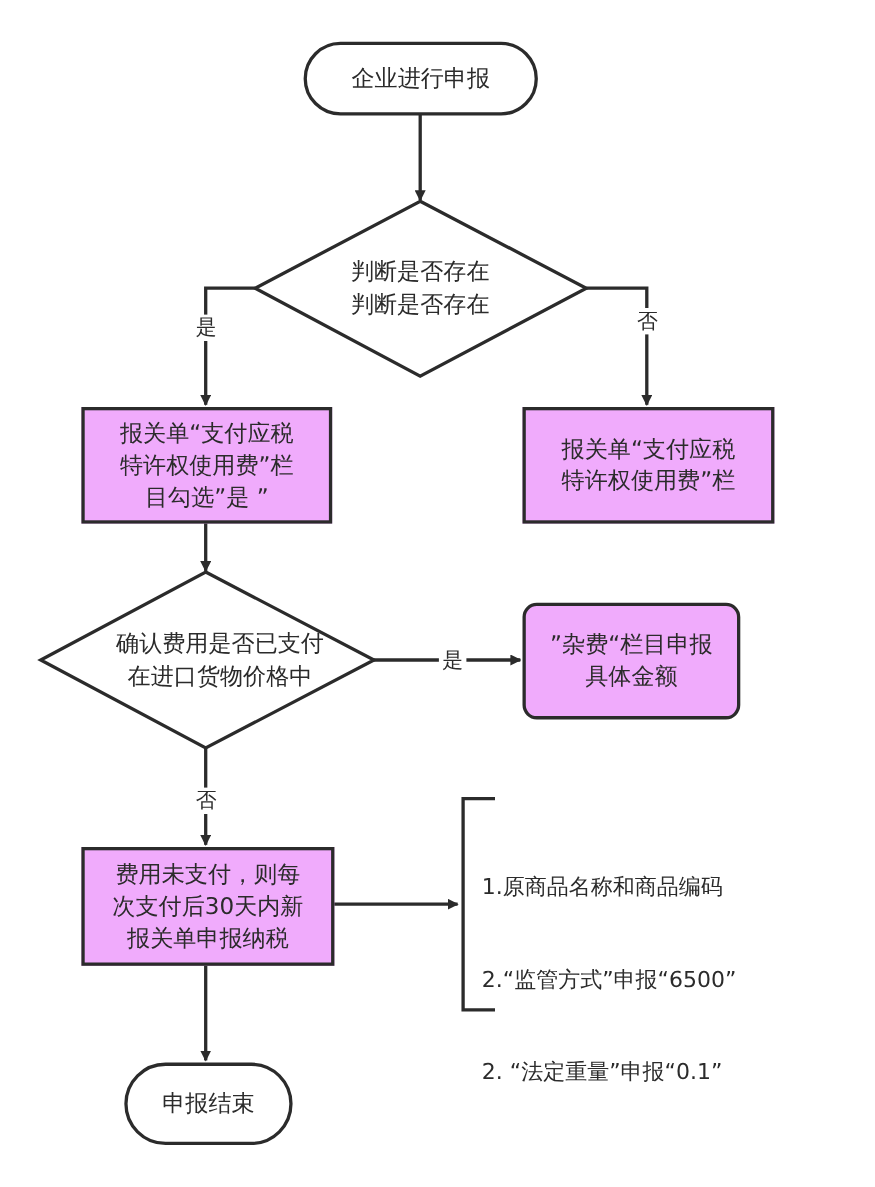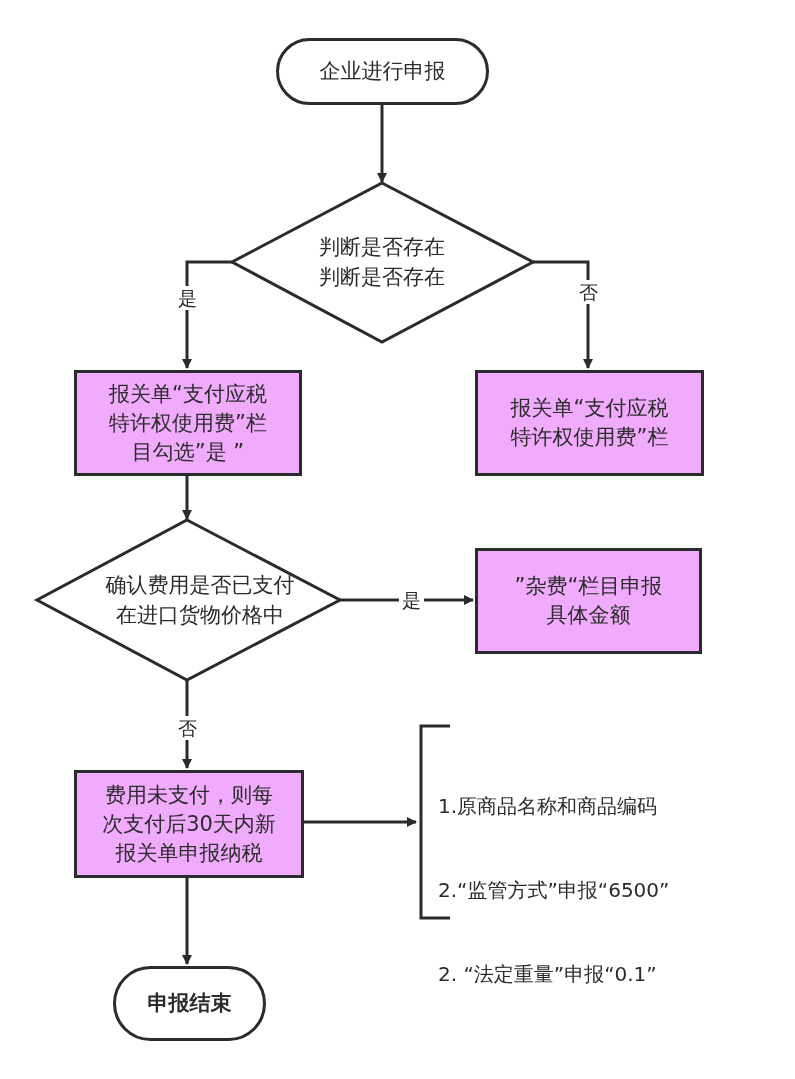--- a/index.html
+++ b/index.html
@@ -77,21 +77,21 @@
 </div>
 
 <div class="decision-text" style="left:70px; top:570px; width:260px;">
   <div>确认费用是否已支付</div>
   <div>在进口货物价格中</div>
 </div>
 
 <div class="label" style="left:399px; top:588px; padding:1px 3px;">是</div>
 <div class="label" style="left:178px; top:716px;">否</div>
 
-<div class="node process" style="left:475px; top:548px; width:227px; height:106px;">
+<div class="node process" style="left:475px; top:548px; width:198px; height:106px;border-radius:13px;">
   <div>
     <div>”杂费“栏目申报</div>
     <div>具体金额</div>
   </div>
 </div>
 
 <div class="node process" style="left:74px; top:770px; width:230px; height:108px;">
   <div>
     <div>费用未支付，则每</div>
     <div>次支付后30天内新</div>
@@ -100,15 +100,15 @@
 </div>
 
 <div class="note" style="left:432px; top:736px;">
   <div class="item">1.原商品名称和商品编码</div>
   <div class="item">2.“监管方式”申报“6500”</div>
   <div class="item">2. “法定重量”申报“0.1”</div>
   
   
 </div>
 
-<div class="node terminator" style="left:113px; top:966px; width:153px; height:75px; border-radius:38px;font-weight:bold;">
+<div class="node terminator" style="left:113px; top:966px; width:153px; height:75px; border-radius:38px;">
   <span>申报结束</span>
 </div>
 
 </body></html>

